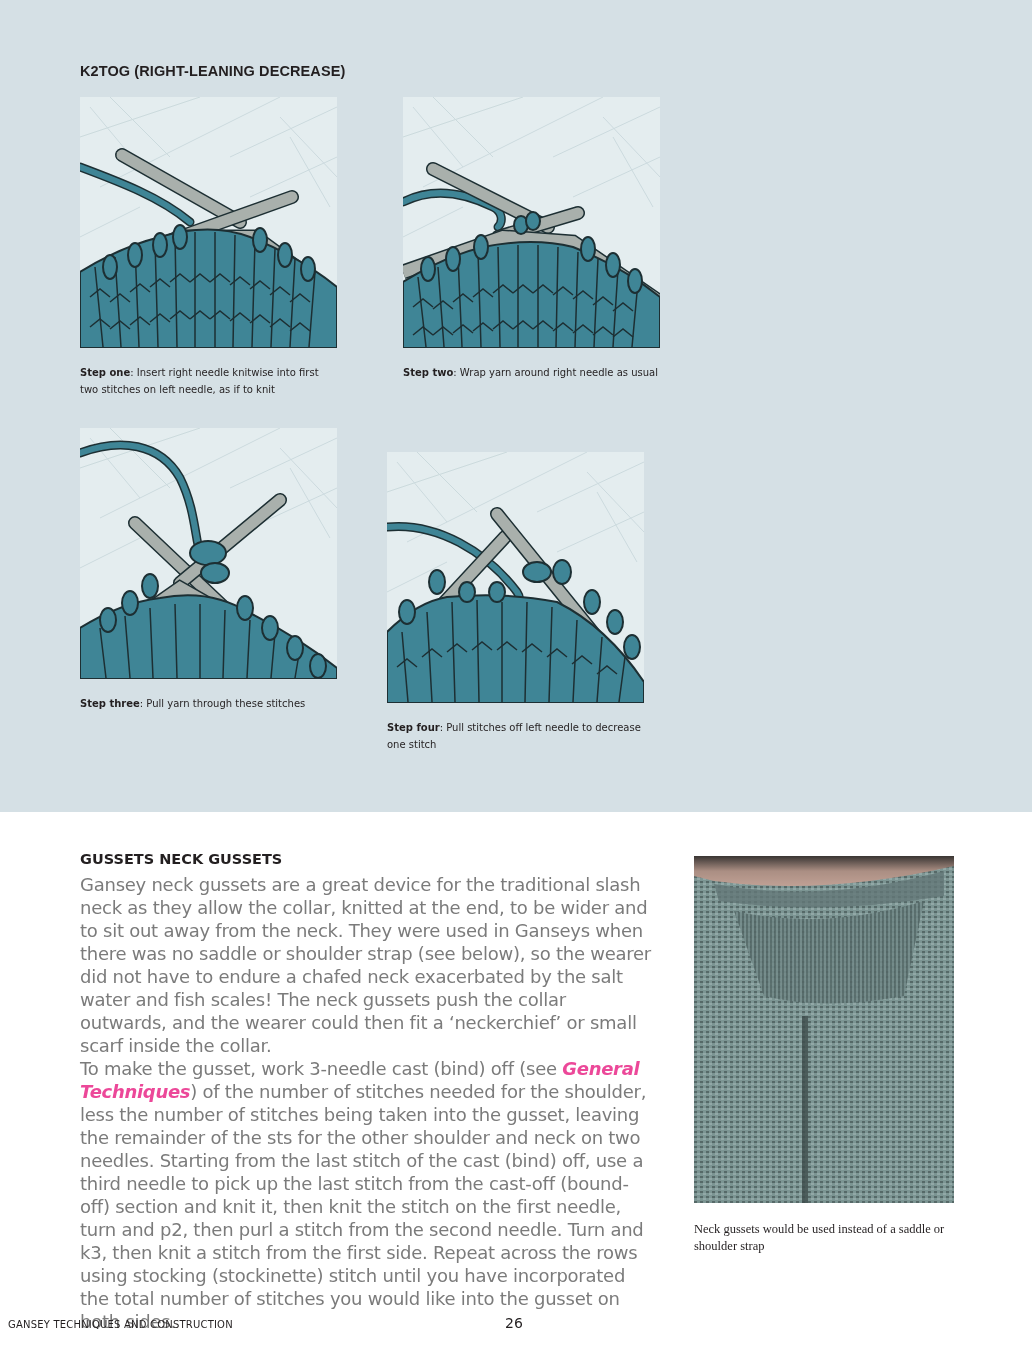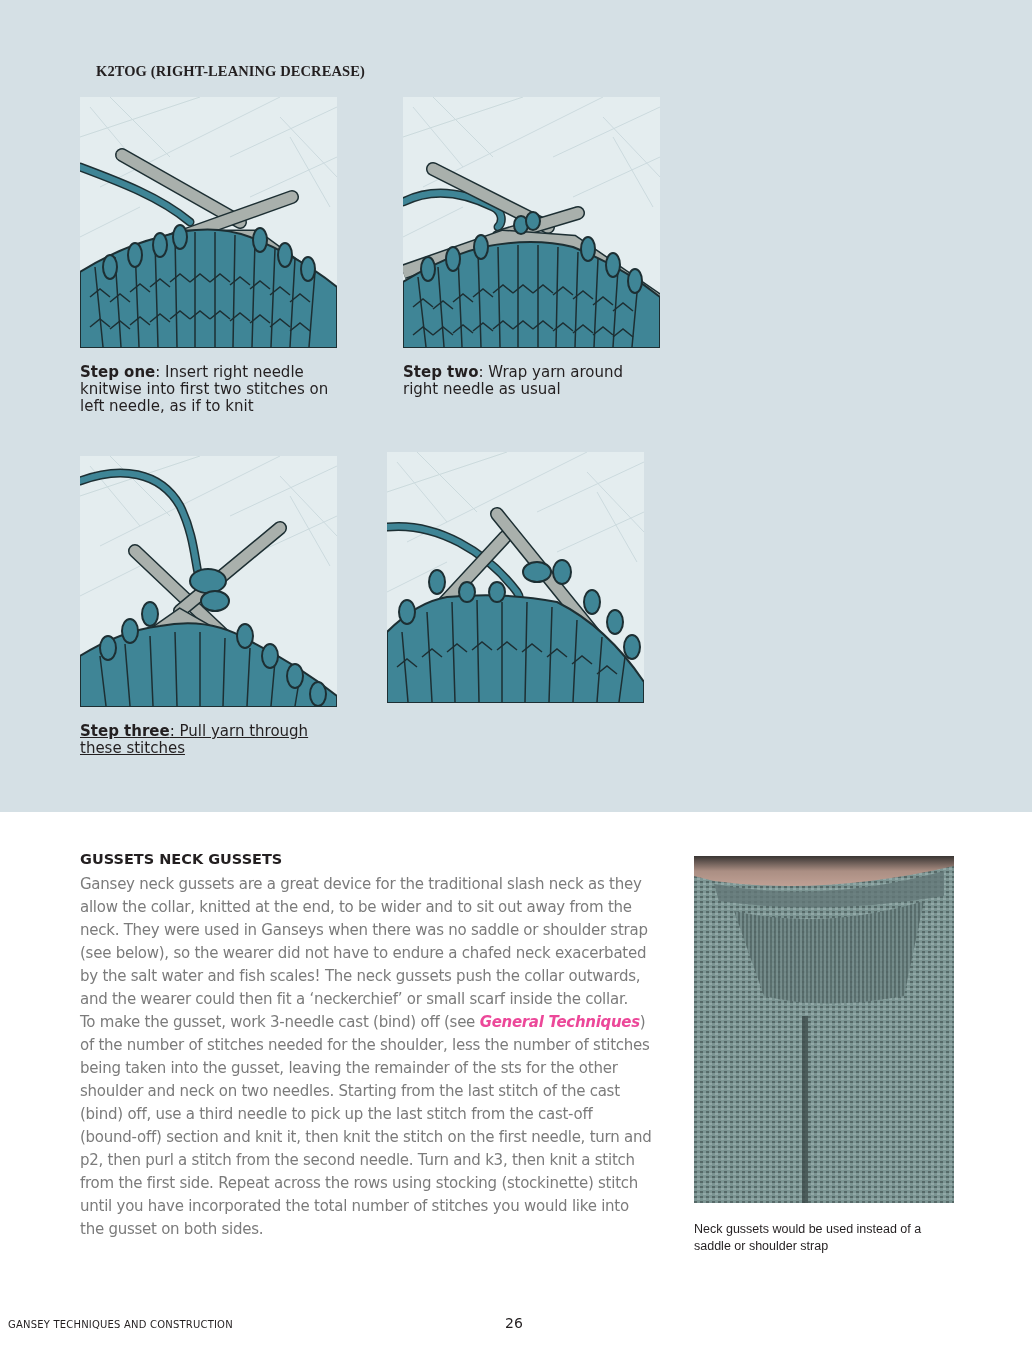--- a/index.html
+++ b/index.html
@@ -4,63 +4,63 @@
   <style>
     * { box-sizing: border-box; margin: 0; padding: 0; }
     html, body { width: 1032px; height: 1350px; background: #ffffff; overflow: hidden; }
     body { position: relative; font-family: "Liberation Sans", "DejaVu Sans", sans-serif; color: #231f20; }
 
     .top-band {
       position: absolute; left: 0; top: 0; width: 1032px; height: 812px;
       background: #d5e0e5;
     }
     .section-heading {
-      position: absolute; left: 96px; top: 63px;
-      font-family: Liberation Serif, serif; font-weight: bold;
+      position: absolute; left: 80px; top: 63px;
+      font-family: Liberation Sans, sans-serif; font-weight: bold;
       font-size: 14.5px; letter-spacing: 0.1px; color: #231f20;
     }
     .step {
       position: absolute; width: 257px;
     }
     .step .illus {
       width: 257px; height: 251px; background: #e4edef; overflow: hidden; position: relative;
     }
     .step .illus svg { display: block; width: 100%; height: 100%; }
     .step .caption {
       margin-top: 16px; font-family: "DejaVu Sans", sans-serif;
-      font-size: 15px; line-height: 17px; color: #231f20;
+      font-size: 10px; line-height: 17px; color: #231f20;
     }
     .step .caption b { font-weight: bold; }
     #step1 { left: 80px; top: 97px; }
     #step2 { left: 387px; top: 97px; margin-left: 16px; }
-    #step3 { left: 80px; top: 456px; text-decoration: underline; }
+    #step3 { left: 80px; top: 428px; }
     #step4 { left: 387px; top: 452px; }
 
     .gusset-heading {
       position: absolute; left: 80px; top: 851px;
       font-family: "DejaVu Sans", sans-serif; font-weight: bold;
       font-size: 14.5px; color: #231f20;
     }
     .body-text {
       position: absolute; left: 80px; top: 873px; width: 572px;
       font-family: "DejaVu Sans", sans-serif; font-weight: normal;
-      font-size: 15px; line-height: 23px; color: #7b7b7b;
+      font-size: 18px; line-height: 23px; color: #7b7b7b;
       letter-spacing: -0.25px;
     }
     .body-text p { margin: 0; }
     .body-text em { font-style: italic; font-weight: bold; color: #ec4899; letter-spacing: -0.3px; }
 
     .photo {
       position: absolute; left: 694px; top: 856px; width: 260px; height: 347px; overflow: hidden;
       background: linear-gradient(180deg, #6f8686 0%, #7d9594 30%, #6b8282 60%, #7a9290 100%);
     }
     .photo svg { width: 100%; height: 100%; display: block; }
     .photo-caption {
       position: absolute; left: 694px; top: 1221px; width: 262px;
-      font-family: Liberation Sans, sans-serif; font-size: 12.5px; line-height: 17px; color: #231f20;
+      font-family: Liberation Serif, serif; font-size: 12.5px; line-height: 17px; color: #231f20;
     }
 
     .footer-title {
       position: absolute; left: 8px; top: 1319px;
       font-family: "DejaVu Sans", sans-serif; font-size: 10px; letter-spacing: 0.2px; color: #231f20;
     }
     .page-number {
       position: absolute; left: 505px; top: 1315px;
       font-family: "DejaVu Sans", sans-serif; font-size: 14px; color: #231f20;
     }
@@ -202,20 +202,21 @@
         <ellipse cx="150" cy="120" rx="14" ry="10"></ellipse>
           <ellipse cx="175" cy="120" rx="9" ry="12"></ellipse>
         <ellipse cx="205" cy="150" rx="8" ry="12"></ellipse>
           <ellipse cx="228" cy="170" rx="8" ry="12"></ellipse>
         <ellipse cx="245" cy="195" rx="8" ry="12"></ellipse>
           <ellipse cx="80" cy="140" rx="8" ry="10"></ellipse>
         <ellipse cx="110" cy="140" rx="8" ry="10"></ellipse>
       </g>
     </svg>
   </div>
+  <p class="caption"><b>Step four</b><span>: Pull stitches off left needle to decrease one stitch</span></p>
 </div>
 
 <h2 class="gusset-heading">GUSSETS NECK GUSSETS</h2>
 
 <div class="body-text">
   <p>Gansey neck gussets are a great device for the traditional slash neck as they allow the collar, knitted at the end, to be wider and to sit out away from the neck. They were used in Ganseys when there was no saddle or shoulder strap (see below), so the wearer did not have to endure a chafed neck exacerbated by the salt water and fish scales! The neck gussets push the collar outwards, and the wearer could then fit a ‘neckerchief’ or small scarf inside the collar.</p>
   <p><span>To make the gusset, work 3-needle cast (bind) off (see </span><em>General Techniques</em><span>) of the number of stitches needed for the shoulder, less the number of stitches being taken into the gusset, leaving the remainder of the sts for the other shoulder and neck on two needles. Starting from the last stitch of the cast (bind) off, use a third needle to pick up the last stitch from the cast-off (bound-off) section and knit it, then knit the stitch on the first needle, turn and p2,  then purl a stitch from the second needle. Turn and k3, then knit a stitch from the first side. Repeat across the rows using stocking (stockinette) stitch until you have incorporated the total number of stitches you would like into the gusset on both sides.</span></p>
 </div>
 
 <div class="photo">

